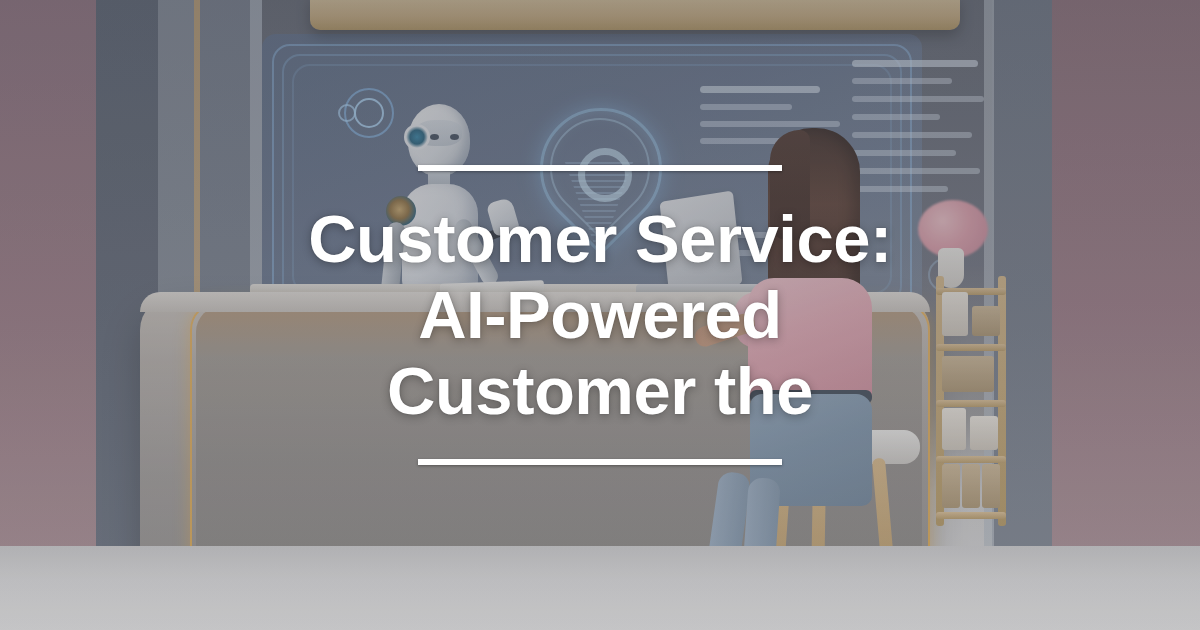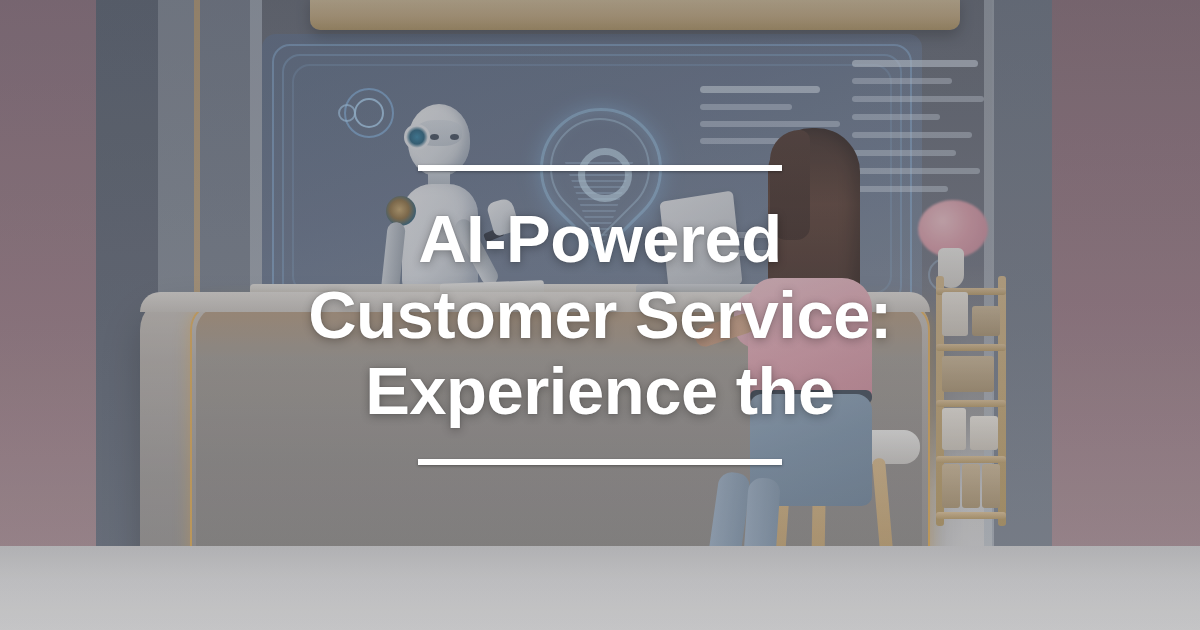--- a/index.html
+++ b/index.html
@@ -487,20 +487,20 @@
 
     <div class="floor"></div>
 
     <div class="blur-haze"></div>
     <div class="overlay"></div>
   </div>
 
   <div class="title-block">
     <div class="rule top"></div>
     <h1 class="headline" id="headline">
+        <span class="ln">Customer Service:</span>
         <span class="ln">AI-Powered</span>
-        <span class="ln">Customer Service:</span>
-        <span class="ln">Experience the</span>
+        <span class="ln">Customer the</span>
       </h1>
     <div class="rule bottom"></div>
   </div>
 
 </div>
 
 </body></html>

